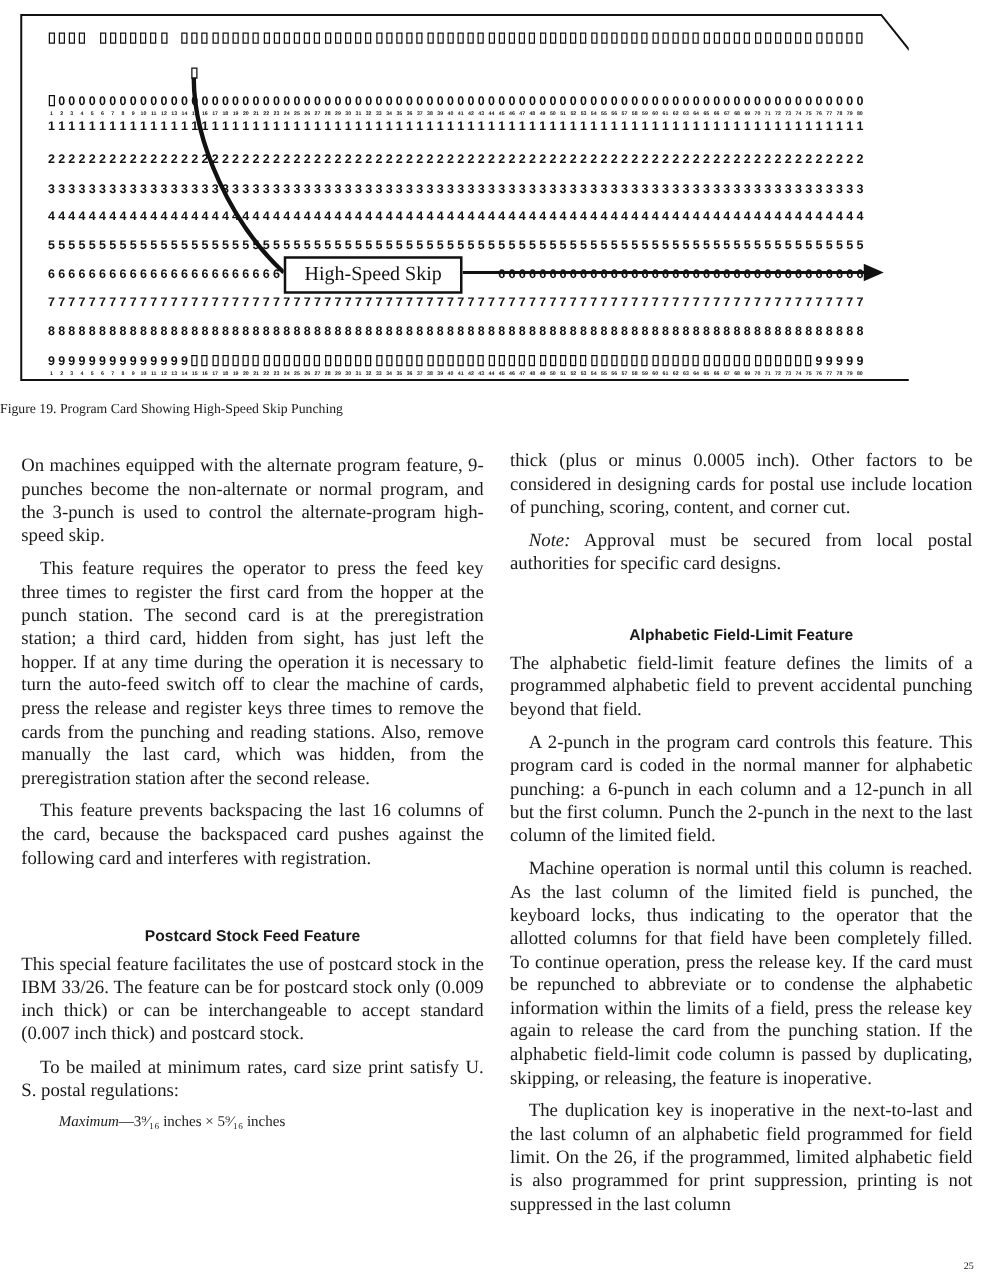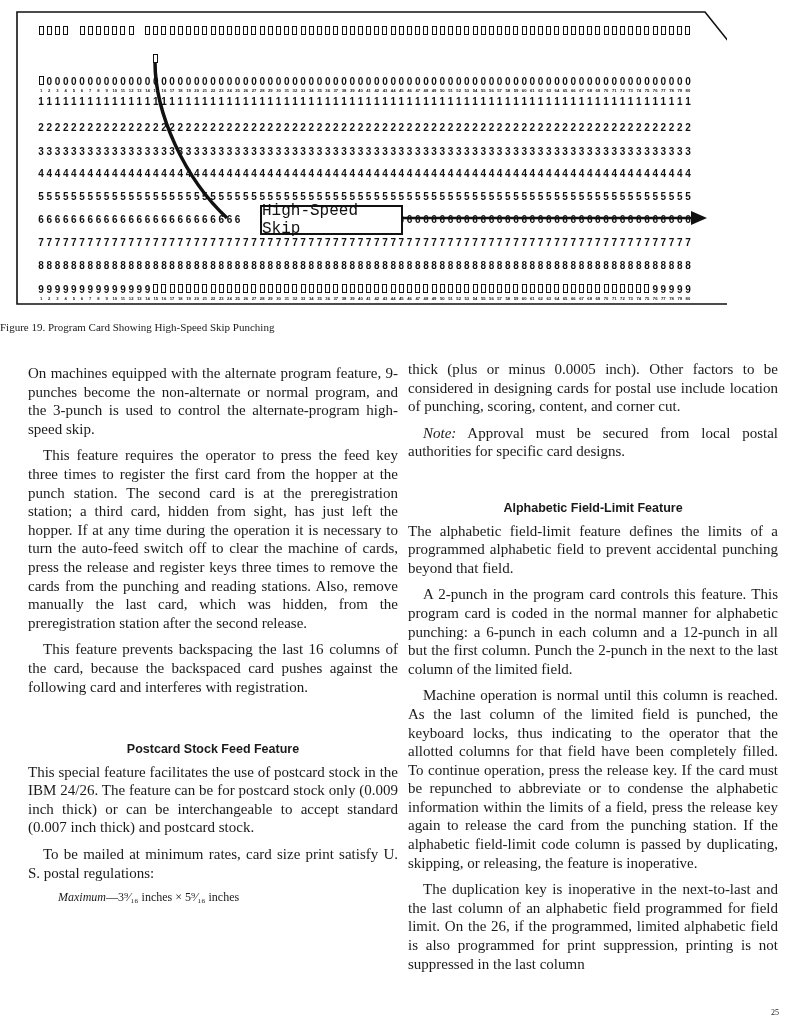--- a/index.html
+++ b/index.html
@@ -7,24 +7,24 @@
          font-family: "DejaVu Serif", "Liberation Serif", serif; }
   .figure { position: absolute; left: 15px; top: 4px; width: 712px; height: 306px; }
   .card-svg { position: absolute; left: 0; top: 0; }
   .row { position: absolute; left: 22px; display: flex; font-family: "Liberation Sans", sans-serif;
          font-weight: bold; font-size: 10px; letter-spacing: 0; color: #111; }
   .row span { display: inline-block; width: 8.2px; text-align: center; }
   .row.colnum span { font-size: 4.2px; font-weight: bold; }
   .punch { display: inline-block; width: 5px; height: 9px; border: 1.6px solid #111; box-sizing: border-box; background: #fff; margin: 0 1.6px; }
   .skip-box { position: absolute; left: 212px; top: 201px; width: 143px; height: 30px; border: 2px solid #111;
               background: #fff; display: flex; align-items: center; justify-content: center;
-              font-family: Liberation Mono, monospace; font-size: 16px; color: #111; box-sizing: border-box; margin-left: 33px; }
+              font-family: Liberation Serif, serif; font-size: 16px; color: #111; box-sizing: border-box; }
   .caption { position: absolute; left: 0; top: 321px; font-size: 11px; font-family: "Liberation Serif", serif; }
   .col { position: absolute; width: 370px; font-family: "Liberation Serif", serif; font-size: 15px; line-height: 18.6px; text-align: justify; }
-  .col.left { left: 28px; top: 364px; }
+  .col.left { left: 17px; top: 364px; }
   .col.right { left: 408px; top: 360px; }
   .col p { margin: 0 0 8px 0; }
   .col p.ind { text-indent: 15px; }
   .heading { font-family: "Liberation Sans", sans-serif; font-weight: bold; font-size: 12.5px; margin: 0 0 4px 0; text-align: center; }
   .dims { font-size: 12px; line-height: 15px; margin: 2px 0 10px 30px; text-align: left; }
   .dims i { font-style: italic; }
   .sc { font-variant: small-caps; }
   .pageno { position: absolute; right: 22px; bottom: 4px; font-size: 8px; font-family: "Liberation Serif", serif; }
 </style>
 </head>
@@ -1193,21 +1193,21 @@
 </div>
 
 <div class="caption">Figure 19.  Program Card Showing High-Speed Skip Punching</div>
 
 <div class="col left">
   <p>On machines equipped with the alternate program feature, 9-punches become the non-alternate or normal program, and the 3-punch is used to control the alternate-program high-speed skip.</p>
   <p class="ind">This feature requires the operator to press the feed key three times to register the first card from the hopper at the punch station. The second card is at the preregistration station; a third card, hidden from sight, has just left the hopper. If at any time during the operation it is necessary to turn the auto-feed switch off to clear the machine of cards, press the release and register keys three times to remove the cards from the punching and reading stations. Also, remove manually the last card, which was hidden, from the preregistration station after the second release.</p>
   <p class="ind">This feature prevents backspacing the last 16 columns of the card, because the backspaced card pushes against the following card and interferes with registration.</p>
   <div style="height:36px"></div>
   <div class="heading">Postcard Stock Feed Feature</div>
-  <p><span>This special feature facilitates the use of postcard stock in the </span><span class="sc">IBM</span><span> 24/26. The feature can be for postcard stock only (0.009 inch thick) or can be interchangeable to accept standard (0.007 inch thick) and postcard stock.</span></p>
+  <p><span>This special feature facilitates the use of postcard stock in the </span><span class="sc">IBM</span><span> 33/26. The feature can be for postcard stock only (0.009 inch thick) or can be interchangeable to accept standard (0.007 inch thick) and postcard stock.</span></p>
   <p class="ind">To be mailed at minimum rates, card size print satisfy U. S. postal regulations:</p>
   <div class="dims">
     <div><i>Maximum</i><span>—3⁹⁄₁₆ inches × 5⁹⁄₁₆ inches</span></div>
   </div>
 </div>
 
 <div class="col right">
   <p>thick (plus or minus 0.0005 inch). Other factors to be considered in designing cards for postal use include location of punching, scoring, content, and corner cut.</p>
   <p class="ind"><i>Note:</i><span> Approval must be secured from local postal authorities for specific card designs.</span></p>
   <div style="height:30px"></div>

